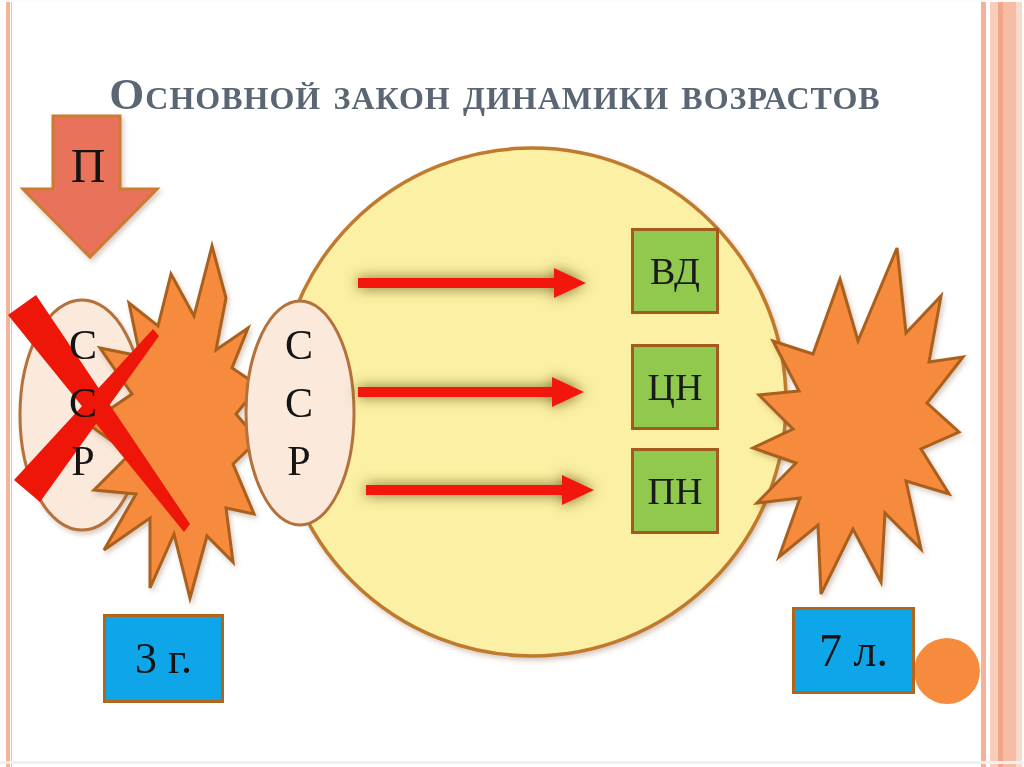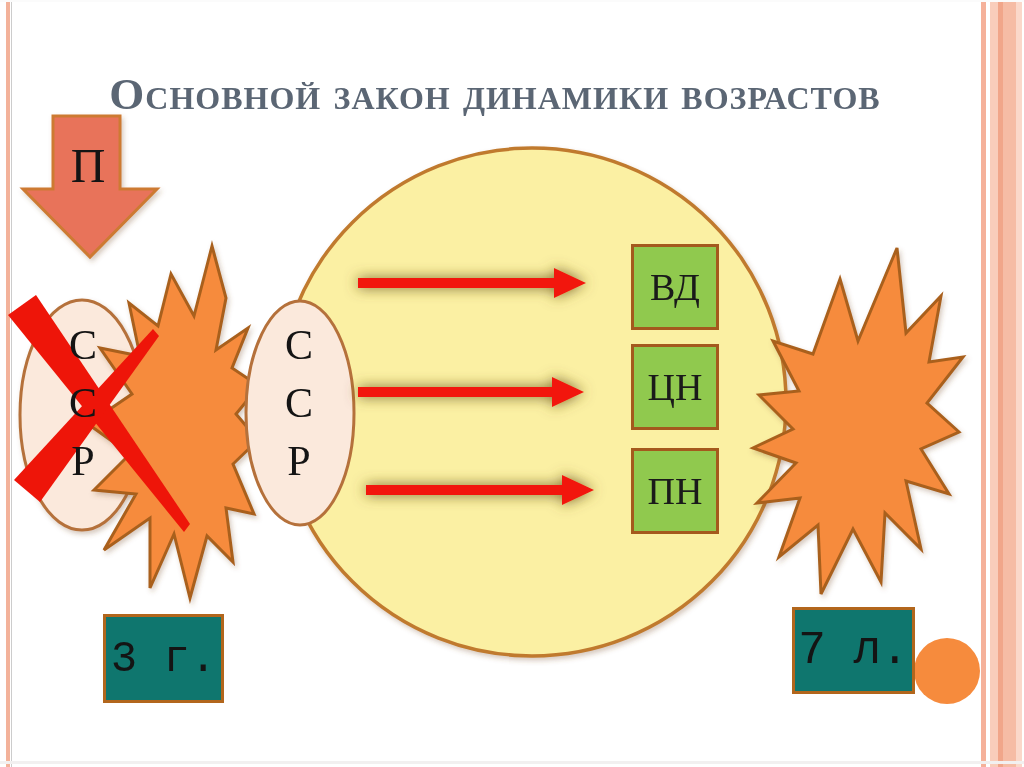--- a/index.html
+++ b/index.html
@@ -37,28 +37,27 @@
     align-items:center;text-align:center;font-size:42px;color:#141414;line-height:58px;
   }
   .ssr-old{left:28px;top:316px;}
   .ssr-new{left:244px;top:316px;}
   .zone-box{
     position:absolute;left:631px;width:88px;height:86px;z-index:3;
     background:#90c94e;border:3px solid #a4591d;box-sizing:border-box;
     display:flex;align-items:center;justify-content:center;
     font-size:38px;color:#1a1a1a;
   }
-  .zone-vd{top:244px;}
+  .zone-vd{top:228px;}
   .zone-cn{top:344px;}
   .zone-pn{top:448px;}
   .age-box{
-    position:absolute;z-index:3;background:#0f766e;border:3px solid #b2661c;
+    position:absolute;z-index:3;background:#0ea5e9;border:3px solid #b2661c;
     box-sizing:border-box;display:flex;align-items:center;justify-content:center;
     color:#141414;
-    font-family:Liberation Mono, monospace;
   }
   .age-start{left:103px;top:614px;width:121px;height:89px;font-size:44px;}
   .age-end{left:792px;top:607px;width:123px;height:87px;font-size:46px;}
   .orange-dot{
     position:absolute;left:914px;top:638px;width:66px;height:66px;z-index:2;
     border-radius:50%;background:#f68b3d;
   }
 </style>
 </head>
 <body>

